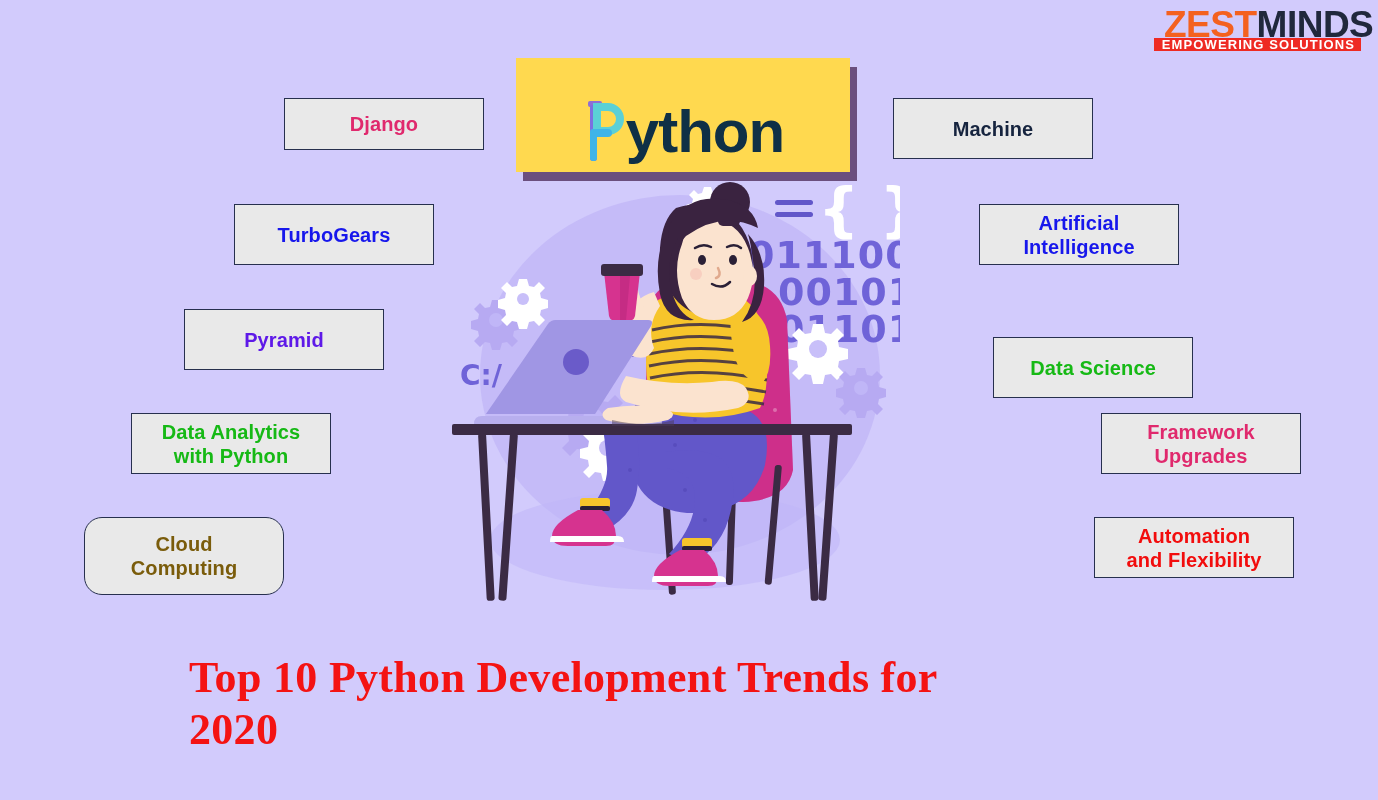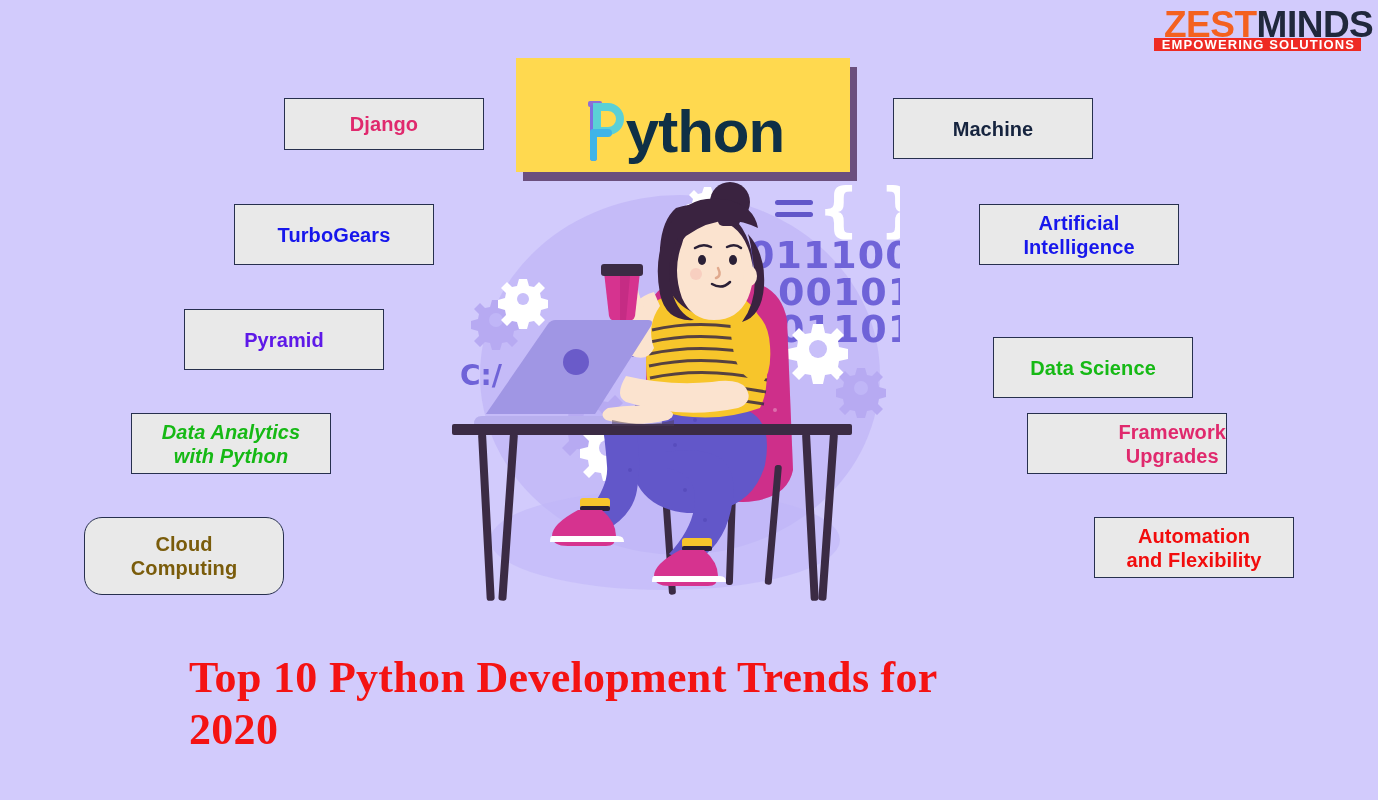--- a/index.html
+++ b/index.html
@@ -166,21 +166,21 @@
   </div>
 
   <div class="label-box" style="left:234px; top:204px; width:200px; height:61px;">
     <span style="color:#1717ec">TurboGears</span>
   </div>
 
   <div class="label-box" style="left:184px; top:309px; width:200px; height:61px;">
     <span style="color:#5e19e8">Pyramid</span>
   </div>
 
-  <div class="label-box" style="left:131px; top:413px; width:200px; height:61px;font-style:italic;">
+  <div class="label-box" style="left:131px; top:413px; width:200px; height:61px;">
     <span style="color:#16b915">
       <span>Data Analytics</span><br>
       <span>with Python</span>
     </span>
   </div>
 
   <div class="label-box" style="left:84px; top:517px; width:200px; height:78px;border-radius:18px;">
     <span style="color:#7a5c0b">
       <span>Cloud</span><br>
       <span>Computing</span>
@@ -195,21 +195,21 @@
     <span style="color:#1717ec">
       <span>Artificial</span><br>
       <span>Intelligence</span>
     </span>
   </div>
 
   <div class="label-box" style="left:993px; top:309px; width:200px; height:61px;margin-top:28px;">
     <span style="color:#16b915">Data Science</span>
   </div>
 
-  <div class="label-box" style="left:1027px; top:413px; width:200px; height:61px;justify-content:flex-end;">
+  <div class="label-box" style="left:1101px; top:413px; width:200px; height:61px;">
     <span style="color:#e0296d">
       <span>Framework</span><br>
       <span>Upgrades</span>
     </span>
   </div>
 
   <div class="label-box" style="left:1094px; top:517px; width:200px; height:61px;">
     <span style="color:#f20d0d">
       <span>Automation</span><br>
       <span>and Flexibility</span>

